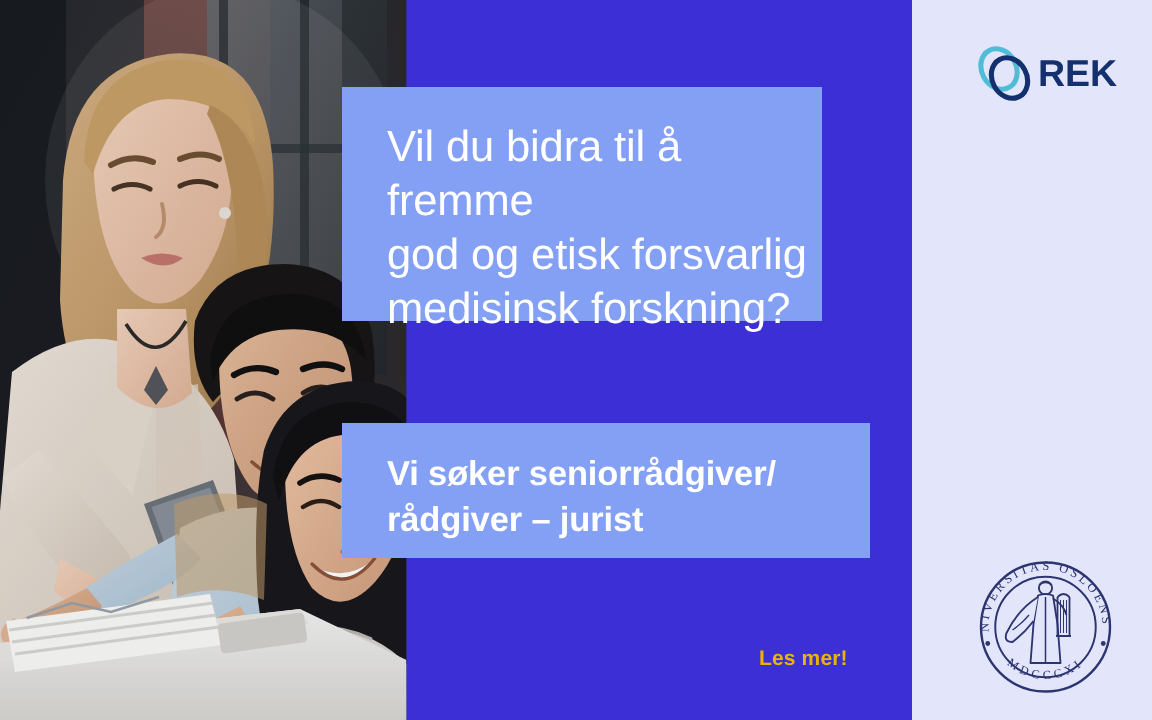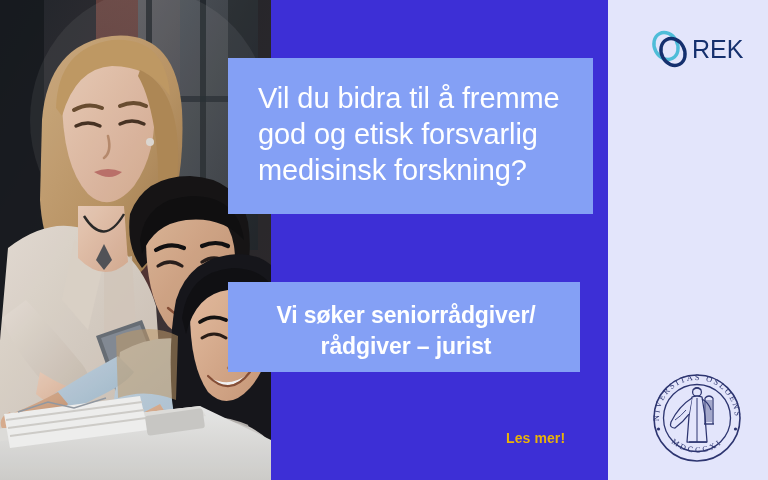--- a/index.html
+++ b/index.html
@@ -53,40 +53,39 @@
 
   
   .textbox {
     position: absolute;
     background: #84A0F5;
     box-sizing: border-box;
   }
   .headline-box {
     left: 228px;
     top: 58px;
-    width: 365px;
+    width: 320px;
     height: 156px;
     padding: 22px 8px 0 30px;
   }
   .headline {
     margin: 0;
     color: #ffffff;
     font-size: 29px;
     font-weight: 400;
     line-height: 36px;
     letter-spacing: -0.1px;
     white-space: pre-line;
   }
   .subhead-box {
     left: 228px;
     top: 282px;
     width: 352px;
     height: 90px;
     padding: 18px 26px 0 30px;
-    text-align: center;
   }
   .subhead {
     margin: 0;
     color: #ffffff;
     font-size: 23px;
     font-weight: 700;
     line-height: 31px;
     letter-spacing: -0.1px;
     white-space: pre-line;
   }
@@ -110,21 +109,21 @@
     width: 92px;
     height: 46px;
     display: flex;
     align-items: center;
   }
   .rek-mark { width: 40px; height: 44px; flex: 0 0 auto; }
   .rek-word {
     margin-left: 2px;
     color: #15306E;
     font-size: 25px;
-    font-weight: 400;
+    font-weight: 700;
     letter-spacing: 0px;
     line-height: 1;
   }
 
   
   .uio-seal {
     position: absolute;
     left: 645px;
     top: 366px;
     width: 104px;

